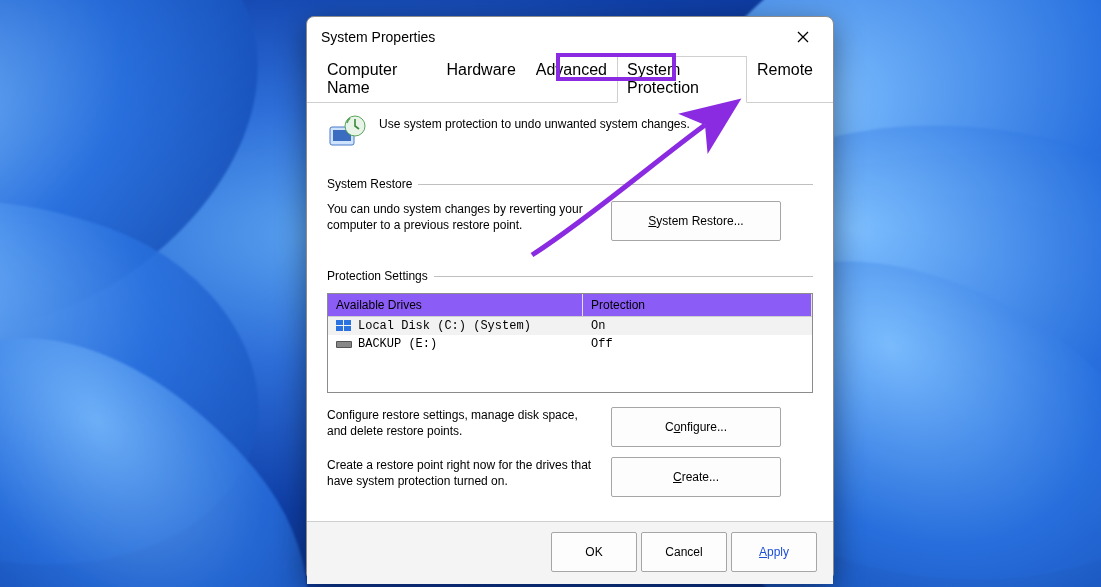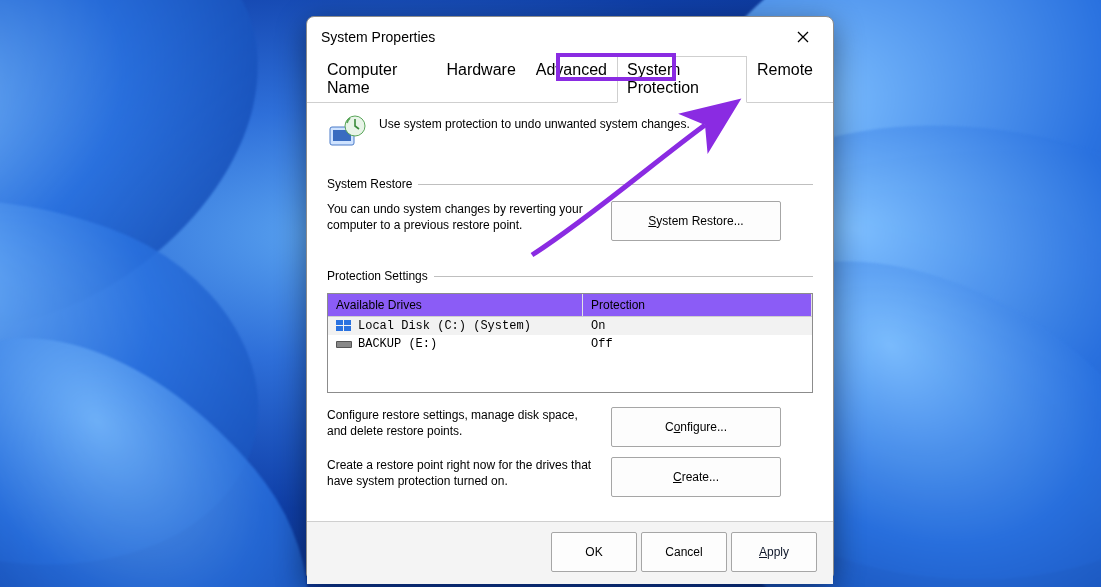--- a/index.html
+++ b/index.html
@@ -119,21 +119,21 @@
     min-width: 170px;
     height: 40px;
     border: 1px solid #a6a6a6;
     background: #fdfdfd;
     font-size: 12px;
     font-family: inherit;
     padding: 0 10px;
     cursor: default;
     border-radius: 2px;
   }
-  .win-button:disabled { color: #0f172a; }
+  .win-button:disabled { color: #1d4ed8; }
   .underline-letter { text-decoration: underline; }
 
   .drive-table {
     border: 1px solid #8c8c8c;
     width: 100%;
     height: 100px;
     margin-top: 6px;
     background: #fff;
     font-size: 12px;
   }

